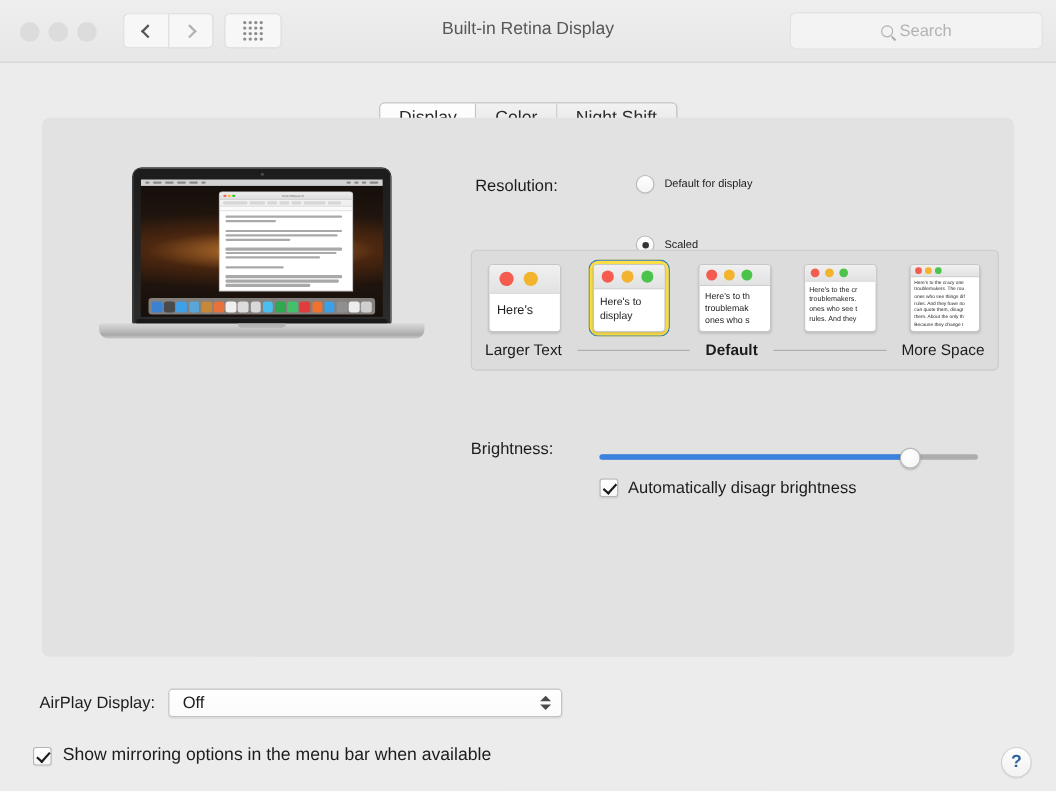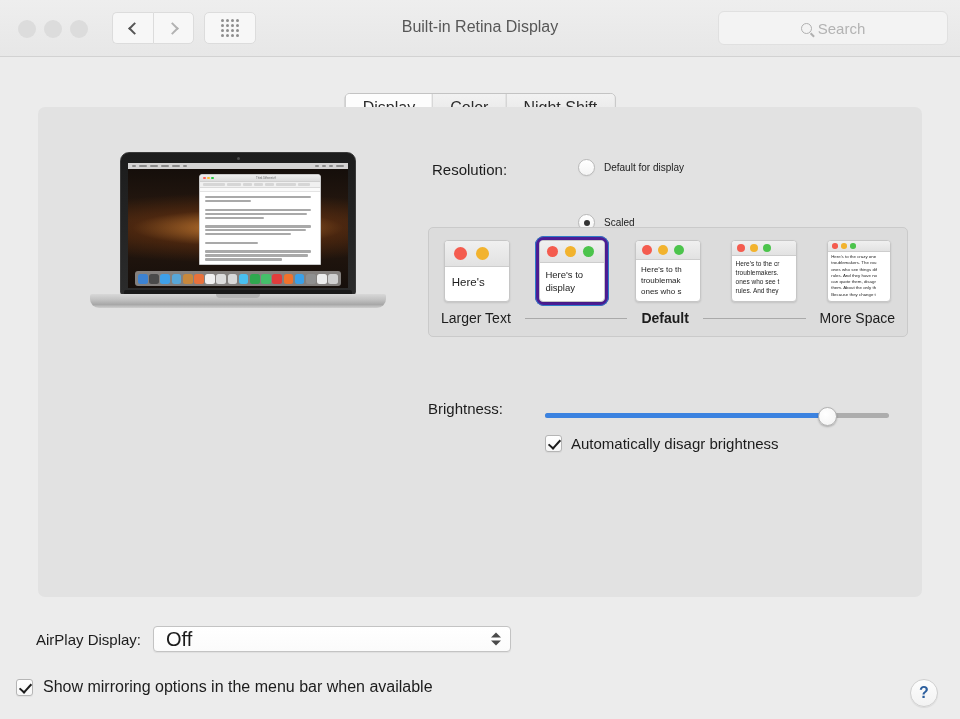--- a/index.html
+++ b/index.html
@@ -166,21 +166,21 @@
   .radio-label { font-size:10px; color:#1c1c1c; }
 
   
   .scaled-box {
     position:absolute; left:390px; top:120px; width:480px; height:110px;
     background:#dcdcdc; border:1px solid #cacaca; border-radius:5px;
   }
   .thumbs { position:absolute; left:0; top:8px; width:100%; height:78px; display:flex; }
   .thumb-cell { flex:1; display:flex; align-items:flex-start; justify-content:center; }
   .thumb-wrap { position:relative; padding:4px; border-radius:9px; }
-  .thumb-wrap.sel { background:#4c1d95; box-shadow: inset 0 0 0 1px #2f7cc7; }
+  .thumb-wrap.sel { background:#fde047; box-shadow: inset 0 0 0 1px #2f7cc7; }
   .tw {
     background:#ffffff; border:1px solid #c6c6c6;
     border-radius:4px; overflow:hidden; box-shadow:0 1px 2px rgba(0,0,0,.12);
   }
   .tw-bar { background:linear-gradient(to bottom,#f0f0f0,#e2e2e2); border-bottom:1px solid #cdcdcd;
             display:flex; align-items:center; gap:6px; }
   .tw-bar .d { border-radius:50%; flex:none; }
   .tw-bar .r{background:#f45c4f;} .tw-bar .y{background:#f2b32e;} .tw-bar .g{background:#4cc44c;}
   .tw-body { color:#1d1d1d; overflow:hidden; }
   .tw-body span { display:block; white-space:nowrap; }
@@ -232,30 +232,30 @@
   
   .airplay-row { position:absolute; left:36px; top:626px; display:flex; align-items:center; gap:12px; }
   .airplay-label { font-size:15px; color:#1c1c1c; }
   .popup {
     position:relative; width:358px; height:26px;
     background:linear-gradient(to bottom,#ffffff,#fbfbfb);
     border:1px solid #c3c3c3; border-radius:4px;
     display:flex; align-items:center; padding-left:12px;
     box-shadow: 0 1px 1px rgba(0,0,0,.06);
   }
-  .popup .val { font-size:20px; color:#1c1c1c; }
+  .popup .val { font-size:15px; color:#1c1c1c; }
   .popup .steppers {
     position:absolute; right:9px; top:50%; transform:translateY(-50%);
     display:flex; flex-direction:column; gap:3px; align-items:center;
   }
   .popup .steppers i { display:block; width:0; height:0; border-left:5px solid transparent; border-right:5px solid transparent; }
   .popup .steppers i.up { border-bottom:5px solid #4a4a4a; }
   .popup .steppers i.dn { border-top:5px solid #4a4a4a; }
 
-  .mirror-row { position:absolute; left:16px; top:678px; display:flex; align-items:center; gap:10px; }
+  .mirror-row { position:absolute; left:30px; top:678px; display:flex; align-items:center; gap:10px; }
   .mirror-row .cb-label { font-size:16px; }
 
   .help-btn {
     position:absolute; right:22px; bottom:12px;
     width:28px; height:28px; border-radius:50%;
     background:linear-gradient(to bottom,#fdfdfd,#f2f2f2);
     border:1px solid #cfcfcf;
     display:flex; align-items:center; justify-content:center;
     font-size:16px; color:#2c5f9e; font-weight:bold;
     box-shadow:0 1px 1px rgba(0,0,0,.08);

